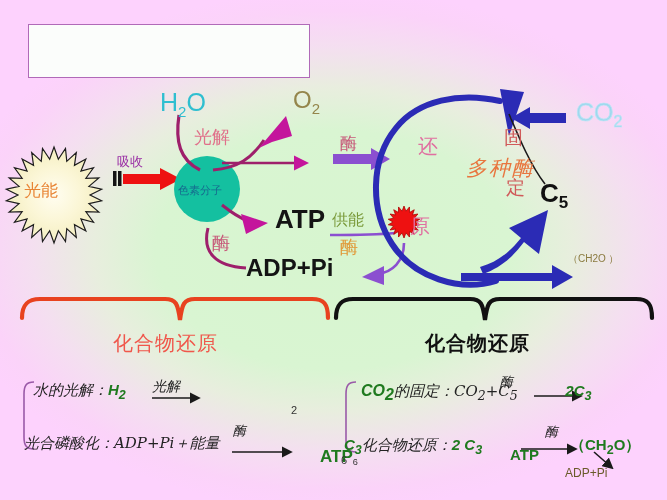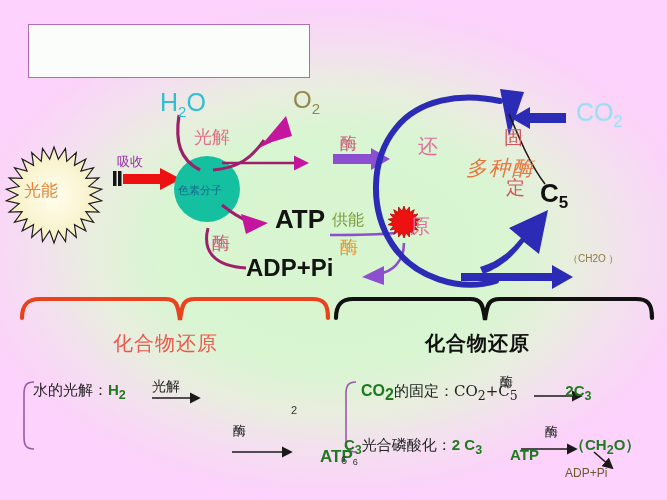--- a/index.html
+++ b/index.html
@@ -71,21 +71,21 @@
   #ch2o{left:568px;top:254px;font-size:10px;color:#8a7a3f;}
 
   
   #stage1{left:113px;top:333px;font-size:20px;color:#f0564b;
      font-family:"DejaVu Serif","Liberation Serif",serif;letter-spacing:1px;}
   #stage2{left:425px;top:333px;font-size:20px;color:#111;
      font-family:"DejaVu Serif","Liberation Serif",serif;
      letter-spacing:1px;font-weight:bold;}
 
   
-  .fsong{font-family:"DejaVu Serif","Liberation Serif",serif;}
+  .fsong{font-family:"DejaVu Serif","Liberation Serif",serif;font-style:italic;}
   #f1{left:33px;top:382px;font-size:15px;color:#222;}
   #f1 .g{color:#1f7a1f;font-weight:bold;font-family:"Liberation Sans",sans-serif;}
   #f1-arrowlbl{left:152px;top:379px;font-size:14px;color:#222;}
   #f1-two{left:291px;top:405px;font-size:11px;color:#333;}
   #f2{left:24px;top:436px;font-size:15px;color:#222;}
   #f2-mei{left:233px;top:424px;font-size:13px;color:#222;}
   #f3{left:361px;top:383px;font-size:15px;color:#222;}
   #f3 .g{color:#1f7a1f;font-weight:bold;font-family:"Liberation Sans",sans-serif;}
   #f3 .gb{color:#1f7a1f;font-weight:bold;font-family:"Liberation Sans",sans-serif;font-size:16px;}
   #f3-mei{left:500px;top:375px;font-size:13px;color:#222;}
@@ -229,26 +229,27 @@
   <div class="lbl" id="duozhongmei">多种酶</div>
   <div class="lbl" id="ch2o">（CH2O ）</div>
 
   <div class="lbl" id="stage1">化合物还原</div>
   <div class="lbl" id="stage2">化合物还原</div>
 
   <div class="lbl fsong" id="f1"><span>水的光解：</span><span class="g">H</span><sub class="g">2</sub></div>
   <div class="lbl fsong" id="f1-arrowlbl">光解</div>
   <div class="lbl" id="f1-two">2</div>
 
+  <div class="lbl fsong" id="f2"><span>光合磷酸化：ADP+Pi＋能量</span></div>
   <div class="lbl fsong" id="f2-mei">酶</div>
   <div class="lbl" id="atp6"><span style="color:#1f7a1f;font-weight:bold;font-size:17px;">ATP</span><sub>6</sub></div>
 
   <div class="lbl fsong" id="f3"><span class="gb">CO</span><sub class="gb">2</sub><span>的固定：CO</span><sub>2</sub><span>+C</span><sub>5</sub><span>&nbsp;&nbsp;&nbsp;&nbsp;&nbsp;&nbsp;&nbsp;&nbsp;&nbsp;&nbsp;</span><span class="g">2C</span><sub class="g">3</sub></div>
   <div class="lbl fsong" id="f3-mei">酶</div>
 
-  <div class="lbl fsong" id="f4"><span class="g">C</span><sub class="g">3</sub><span>光合磷酸化：</span><span class="g">2 C</span><sub class="g">3</sub></div>
+  <div class="lbl fsong" id="f4"><span class="g">C</span><sub class="g">3</sub><span>化合物还原：</span><span class="g">2 C</span><sub class="g">3</sub></div>
   <div class="lbl fsong" id="f4-mei">酶</div>
   <div class="lbl" id="f4-atp">ATP</div>
   <div class="lbl" id="f4-ch2o"><span>（CH</span><sub>2</sub><span>O）</span></div>
   <div class="lbl" id="f4-adp">ADP+Pi</div>
   <div class="lbl" id="c6">6</div>
 
 </div>
 
 </body></html>

